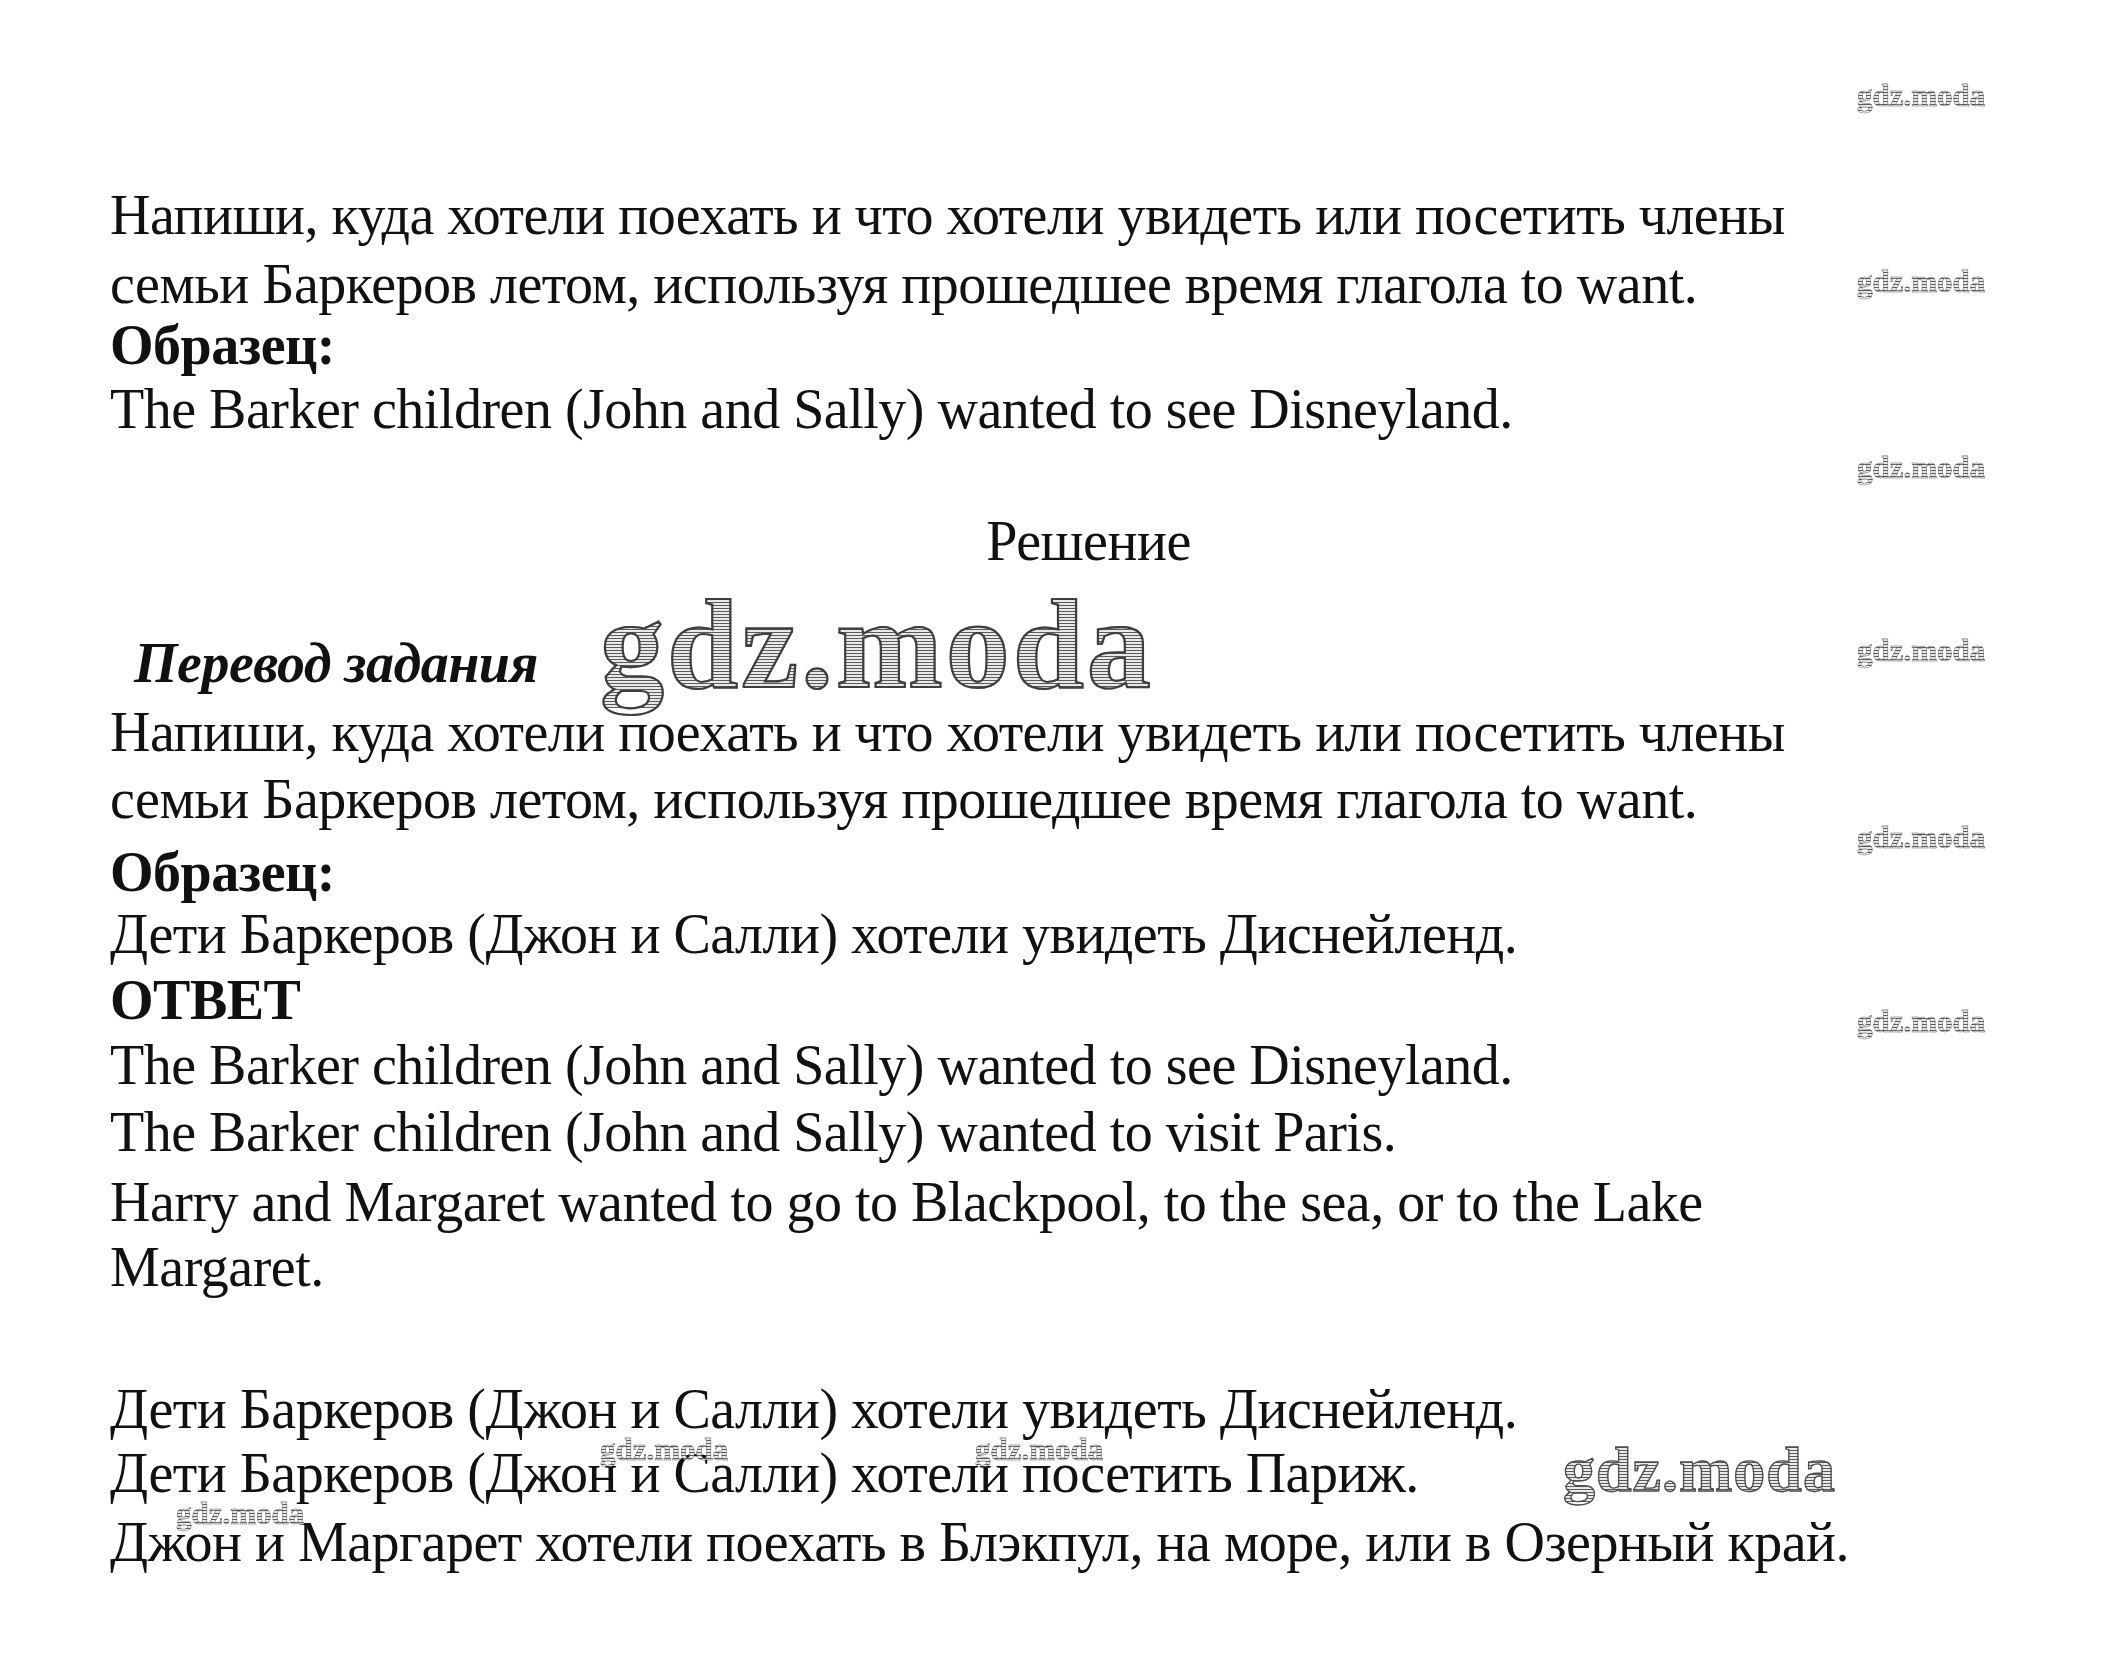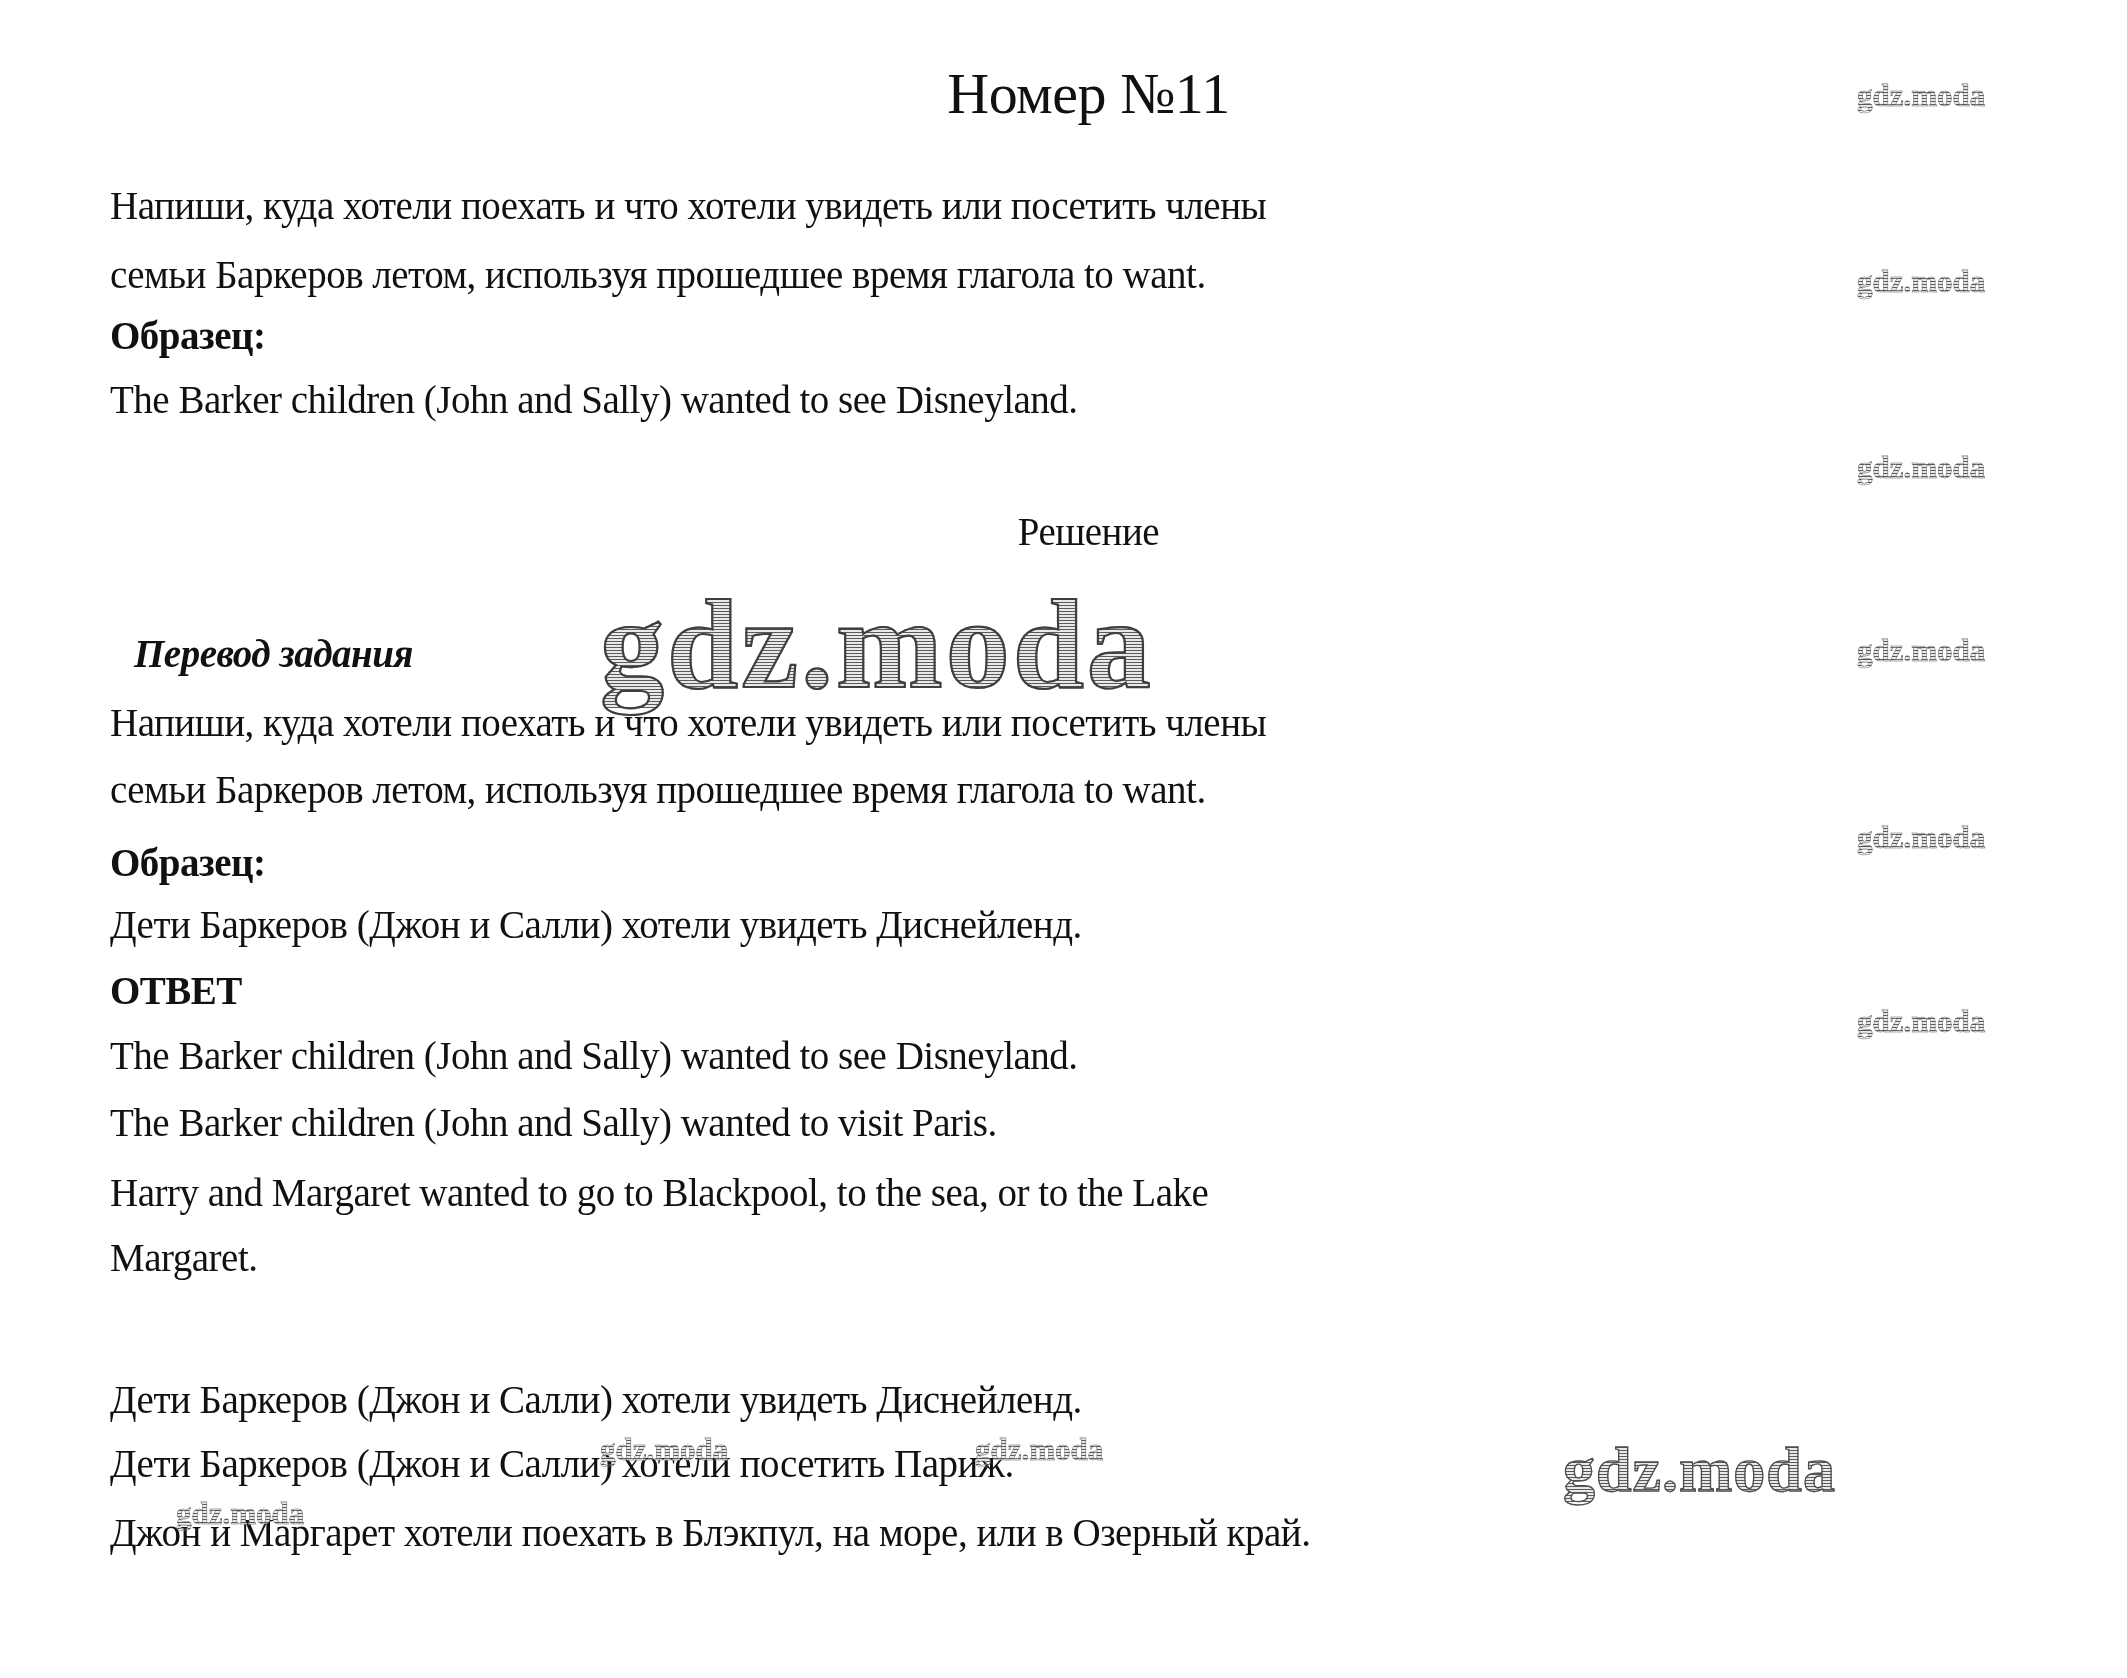--- a/index.html
+++ b/index.html
@@ -8,21 +8,21 @@
     width: 2127px;
     height: 1678px;
     background: #ffffff;
     overflow: hidden;
     font-family: "Liberation Serif", "DejaVu Serif", serif;
     color: #111111;
   }
   .line {
     position: absolute;
     left: 110px;
-    font-size: 39px;
+    font-size: 56px;
     line-height: 1.1;
     white-space: nowrap;
     letter-spacing: -0.5px;
     color: #111111;
   }
   .centered {
     left: 50px;
     width: 2077px;
     text-align: center;
   }
@@ -52,21 +52,20 @@
   }
   .wm-sm { font-size: 31px; }
   .wm-md { font-size: 64px; letter-spacing: 1px; }
   .wm-lg { font-size: 128px; letter-spacing: 3px; }
 </style>
 </head>
 <body>
 
 <div class="page">
 
-  <div class="line centered title" style="top:62px">Номер №11</div>
 
   <div class="line" style="top:185px">Напиши, куда хотели поехать и что хотели увидеть или посетить члены</div>
   <div class="line" style="top:254px">семьи Баркеров летом, используя прошедшее время глагола to want.</div>
   <div class="line bold" style="top:315px">Образец:</div>
   <div class="line" style="top:379px">The Barker children (John and Sally) wanted to see Disneyland.</div>
 
   <div class="line centered" style="top:511px">Решение</div>
 
   <div class="line bolditalic" style="top:633px">Перевод задания</div>
   <div class="line" style="top:702px">Напиши, куда хотели поехать и что хотели увидеть или посетить члены</div>

